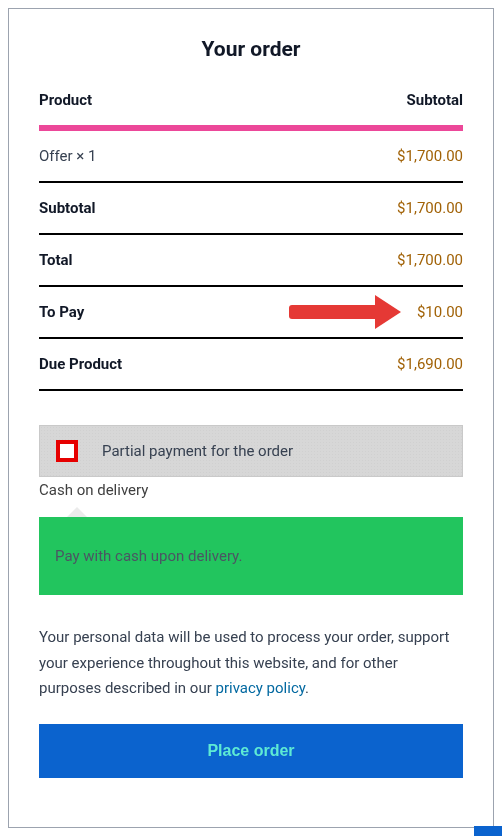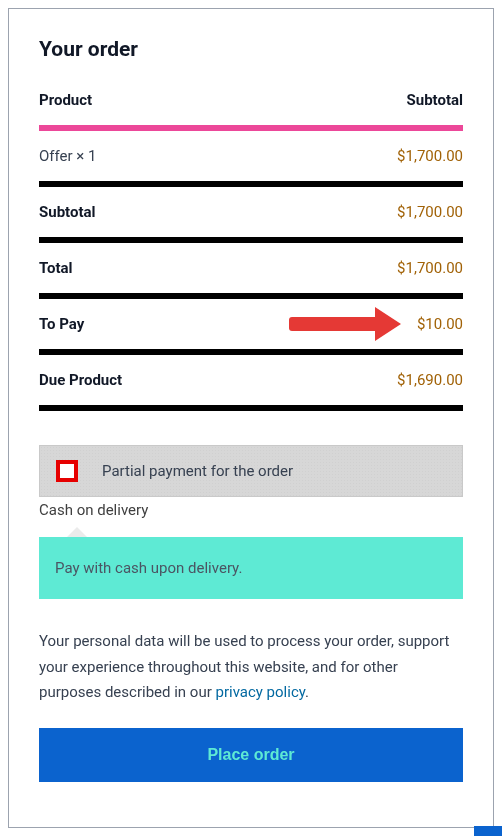--- a/index.html
+++ b/index.html
@@ -19,27 +19,28 @@
       border: 1px solid #9ca3af;
       margin: 8px;
       padding: 28px 30px 30px 30px;
       height: 820px;
     }
     .heading {
       font-size: 21px;
       font-weight: 700;
       color: #111827;
       margin-bottom: 24px;
+      text-align: center;
     }
     .order-row {
       display: flex;
       justify-content: space-between;
       align-items: center;
       padding: 16px 0;
-      border-bottom: 6px solid #000000;
+      border-bottom: 2px solid #000000;
       position: relative;
     }
     .order-row.header {
       padding-top: 6px;
       border-bottom: 6px solid #ec4899;
     }
     .order-row.header .label,
     .order-row.header .value {
       font-weight: 700;
       color: #111827;
@@ -103,22 +104,22 @@
       color: #374151;
     }
     .submethod-label {
       margin-top: 4px;
       font-size: 15px;
       color: #404040;
     }
     .submethod-box {
       position: relative;
       margin-top: 18px;
-      background: #5eead4;
-      padding: 22px 16px;
+      background: #22c55e;
+      padding: 30px 16px;
       font-size: 15px;
       color: #4b5563;
     }
     .submethod-box::before {
       content: "";
       position: absolute;
       top: -10px;
       left: 28px;
       width: 0;
       height: 0;

